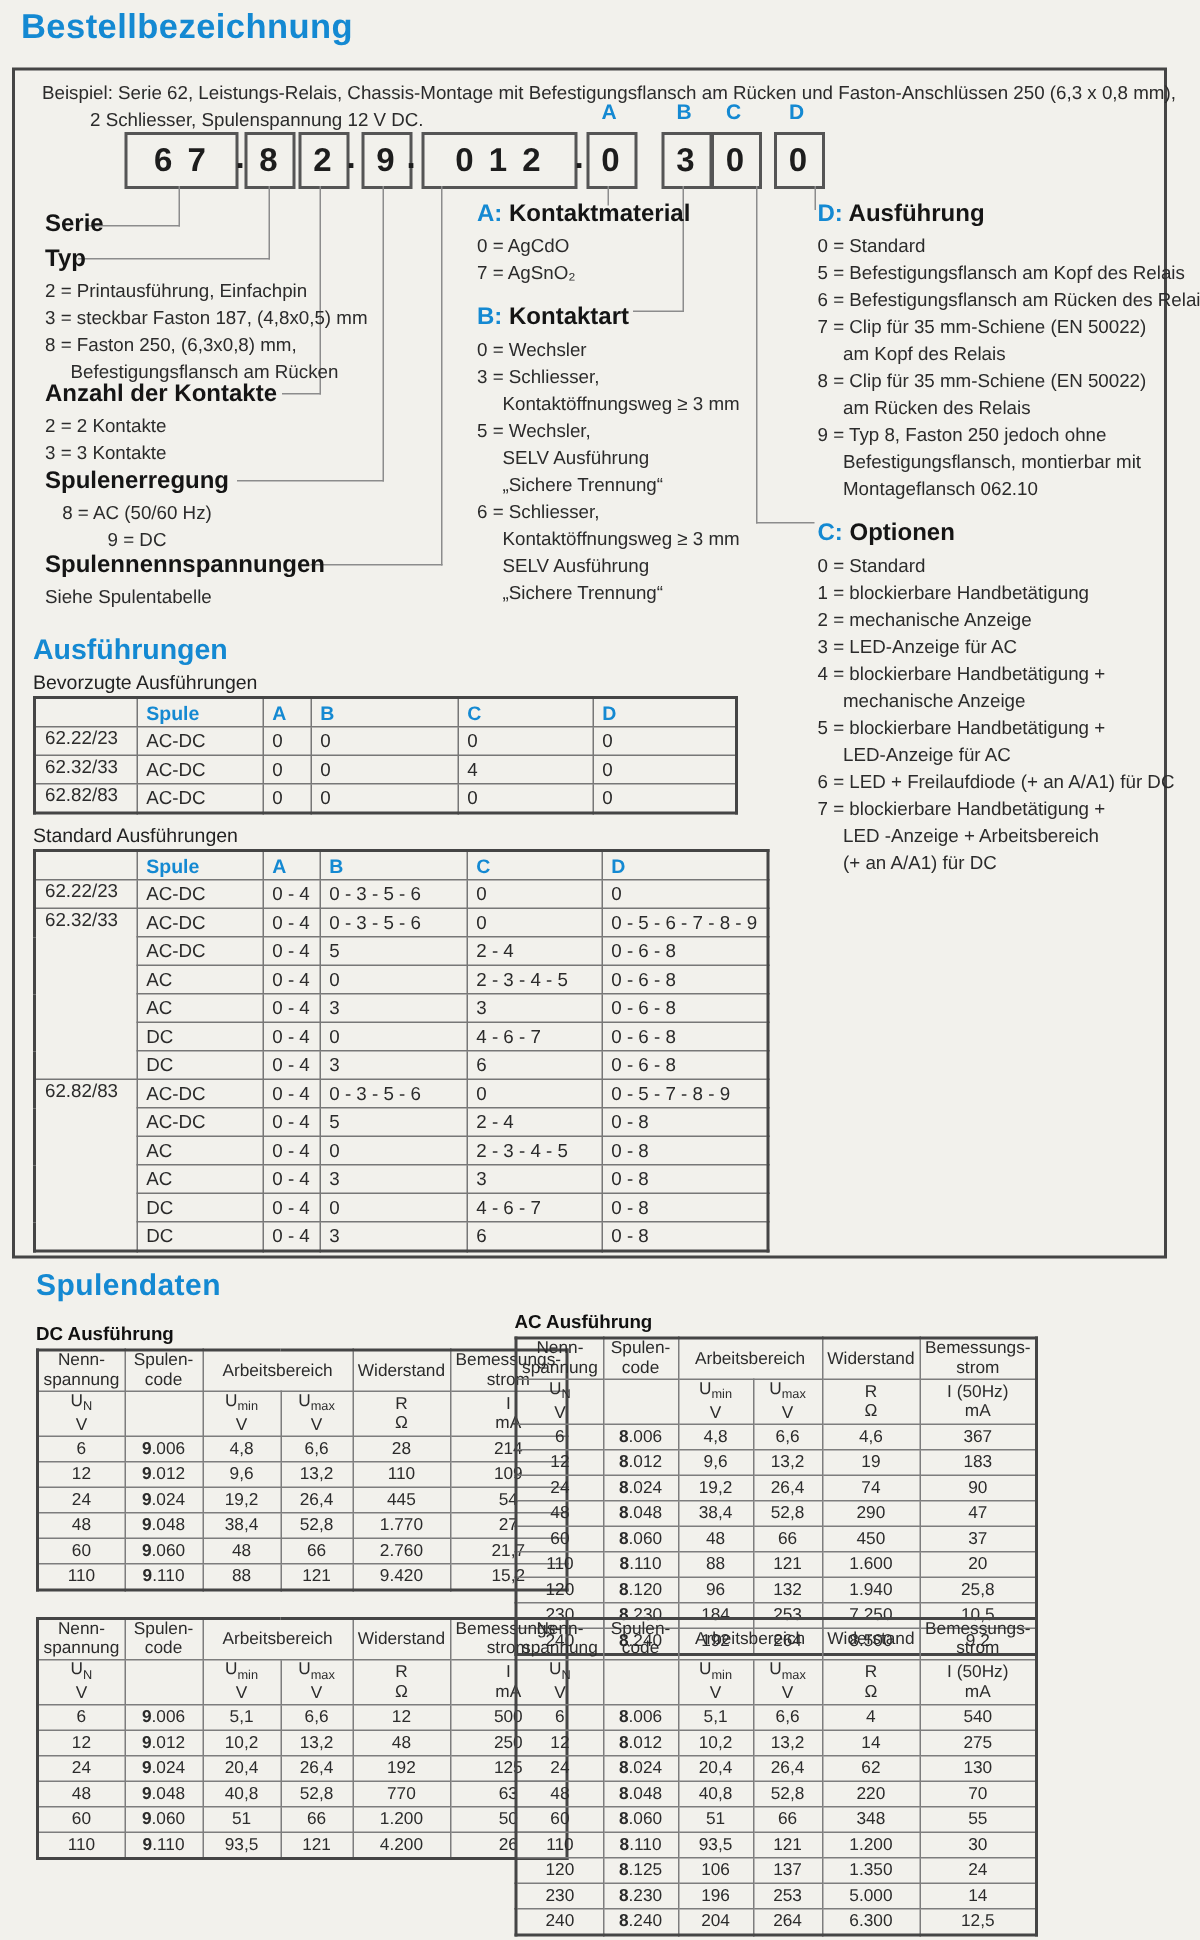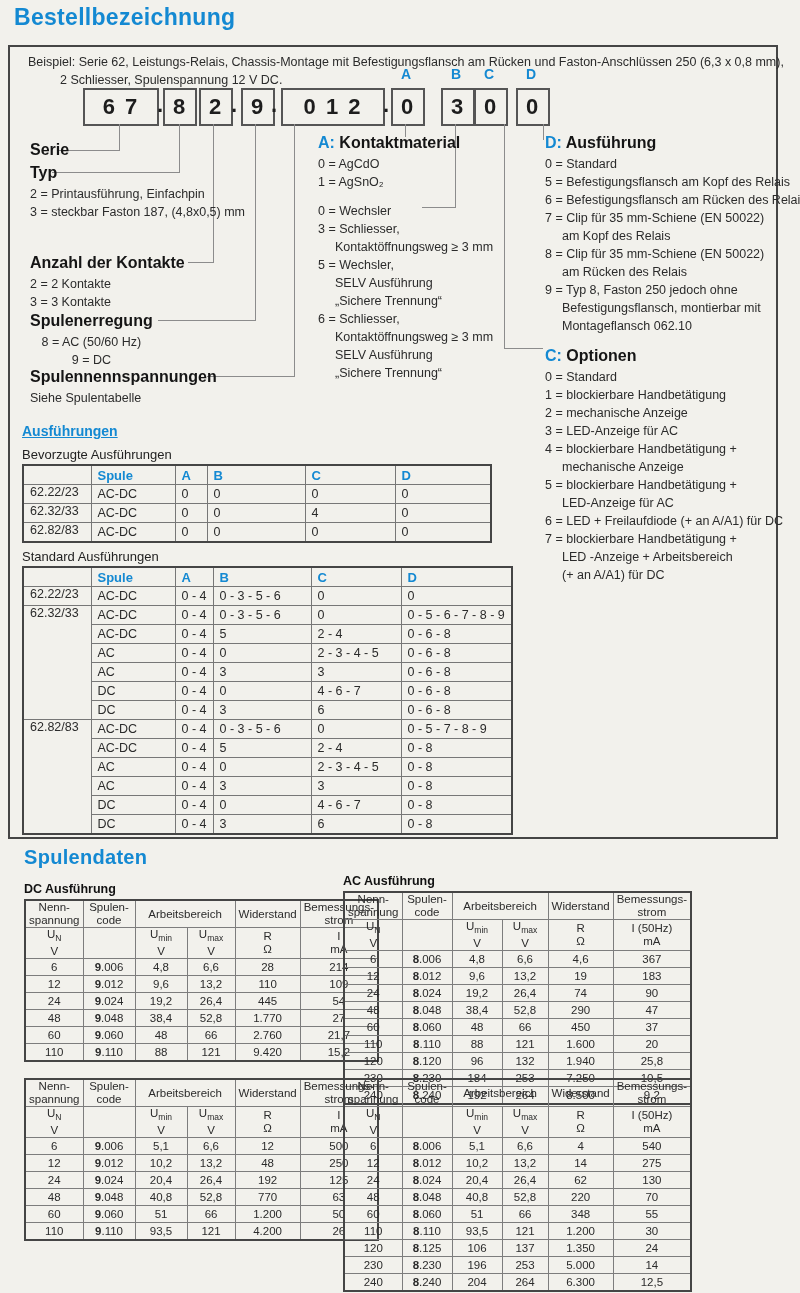--- a/index.html
+++ b/index.html
@@ -18,21 +18,21 @@
   .cdot { position:absolute; top:92px; font-size:22px; font-weight:bold; color:#1d1d1d; }
   .clabel { position:absolute; top:66px; font-size:14px; font-weight:bold; color:var(--accent); }
   
   .lgroup { font-size:12.5px; line-height:18px; }
   .lhead { font-size:16px; font-weight:bold; color:#151515; margin-bottom:2px; line-height:20px; white-space:nowrap;}
   .lkey { color:var(--accent); }
   .litem div { white-space:nowrap; }
   .lcont { padding-left:17px; }
   #legend-mid .lgroup, #legend-right .lgroup { margin-bottom:11px; }
   
-  .sec-head { font-size:14px; font-weight:bold; color:var(--accent);text-decoration:underline; }
+  .sec-head { font-size:19px; font-weight:bold; color:var(--accent); }
   .caption { font-size:13px; color:#222; }
   table { border-collapse:collapse; }
   .atable { border:2px solid var(--border); font-size:12.5px; background:transparent; }
   .atable td, .atable th { border:1px solid var(--line); padding:0 6px; height:18px;
                            text-align:left; font-weight:normal; white-space:nowrap; }
   .atable thead th { color:var(--accent); font-weight:bold; font-size:13px; }
   .atable .rlabel { vertical-align:top; }
   
   .coil-title { font-size:12.5px; font-weight:bold; color:#111; margin-bottom:3px; white-space:nowrap; }
   .ctable { border:2px solid var(--border); font-size:11.5px; }
@@ -96,20 +96,24 @@
       <div class="lhead"><span class="ltitle">Serie</span></div>
     </div>
     <div class="lgroup" style="position: absolute; left: 30px; top: 163px;">
       <div class="lhead"><span class="ltitle">Typ</span></div>
       <div class="litem">
         <div class="l0">2 = Printausführung, Einfachpin</div>
       </div>
       <div class="litem">
         <div class="l0">3 = steckbar Faston 187, (4,8x0,5) mm</div>
       </div>
+      <div class="litem">
+        <div class="l0">8 = Faston 250, (6,3x0,8) mm,</div>
+        <div class="lcont">Befestigungsflansch am Rücken</div>
+      </div>
     </div>
     <div class="lgroup" style="position: absolute; left: 30px; top: 253px;">
       <div class="lhead"><span class="ltitle">Anzahl der Kontakte</span></div>
       <div class="litem">
         <div class="l0">2 = 2 Kontakte</div>
       </div>
       <div class="litem">
         <div class="l0">3 = 3 Kontakte</div>
       </div>
     </div>
@@ -129,24 +133,25 @@
       </div>
     </div>
   </div>
 <div id="legend-mid" class="abs" style="left:318px; top:133px; width:220px;">
     <div class="lgroup">
       <div class="lhead"><span class="lkey">A: </span><span class="ltitle">Kontaktmaterial</span></div>
       <div class="litem">
         <div class="l0">0 = AgCdO</div>
       </div>
       <div class="litem">
-        <div class="l0">1 = AgSnO₂</div>
+        <div class="l0">7 = AgSnO₂</div>
       </div>
     </div>
     <div class="lgroup">
+      <div class="lhead"><span class="lkey">B: </span><span class="ltitle">Kontaktart</span></div>
       <div class="litem">
         <div class="l0">0 = Wechsler</div>
       </div>
       <div class="litem">
         <div class="l0">3 = Schliesser,</div>
         <div class="lcont">Kontaktöffnungsweg ≥ 3 mm</div>
       </div>
       <div class="litem">
         <div class="l0">5 = Wechsler,</div>
         <div class="lcont">SELV Ausführung</div>

